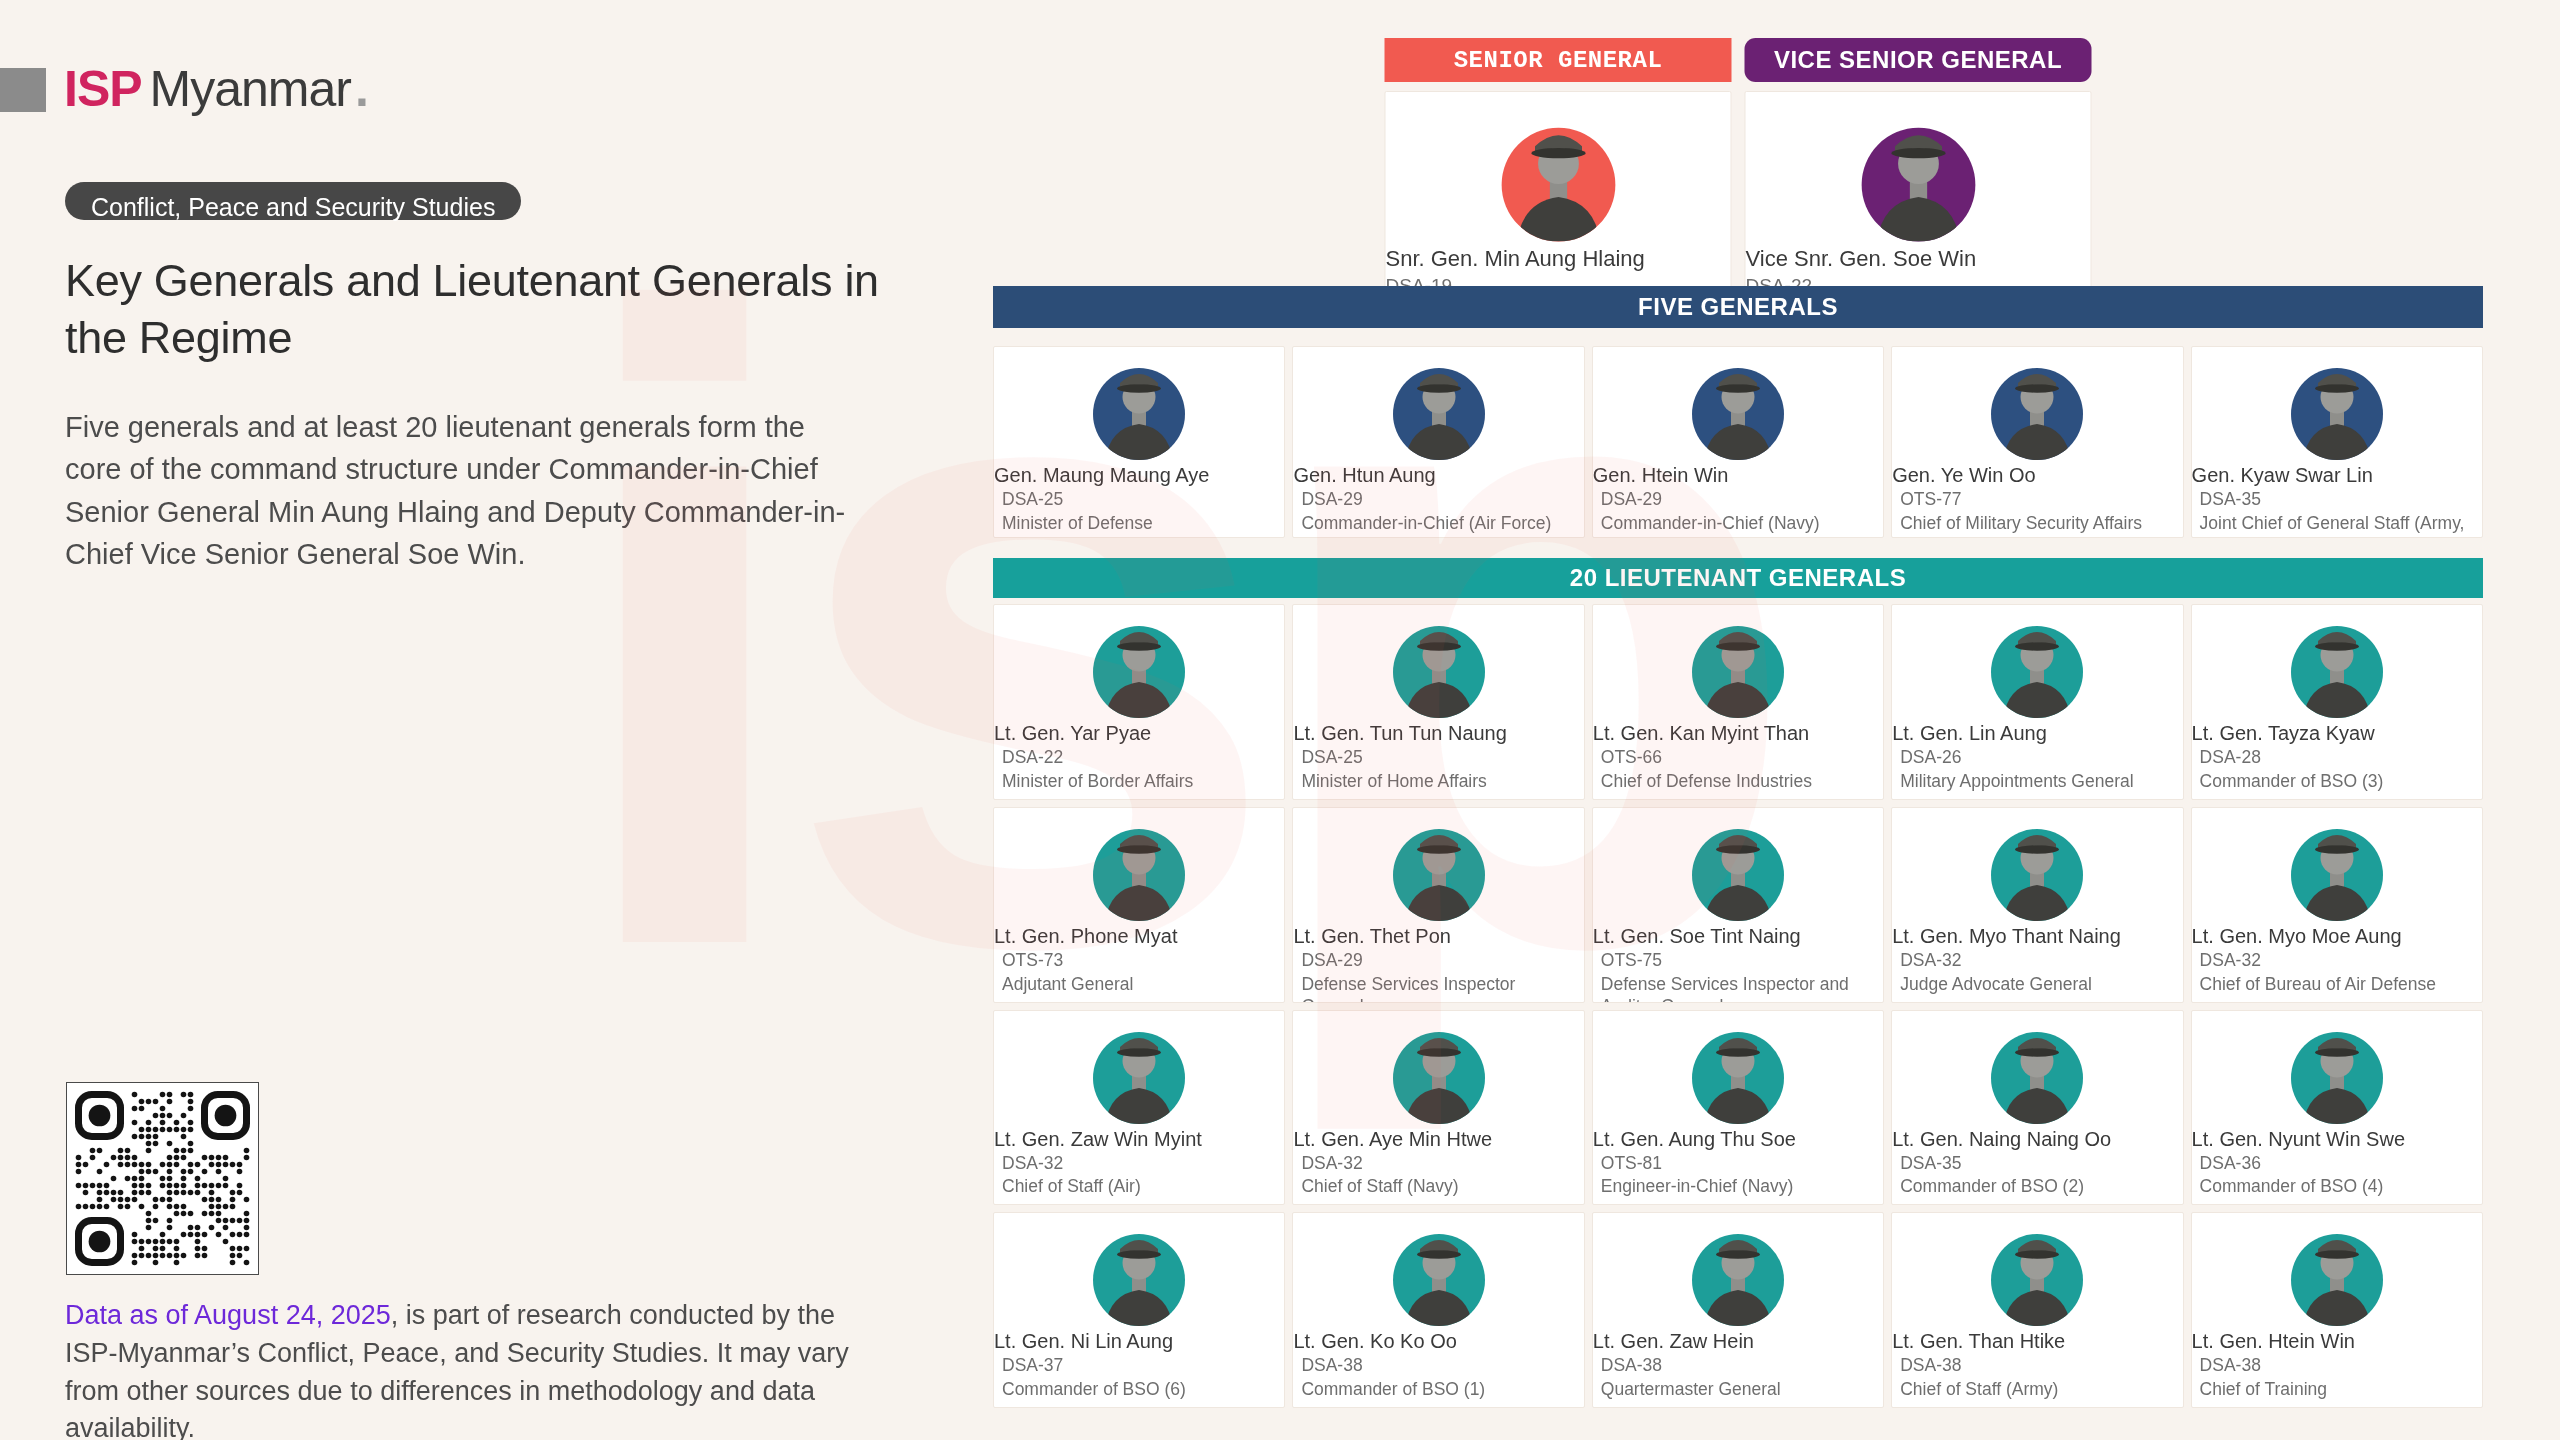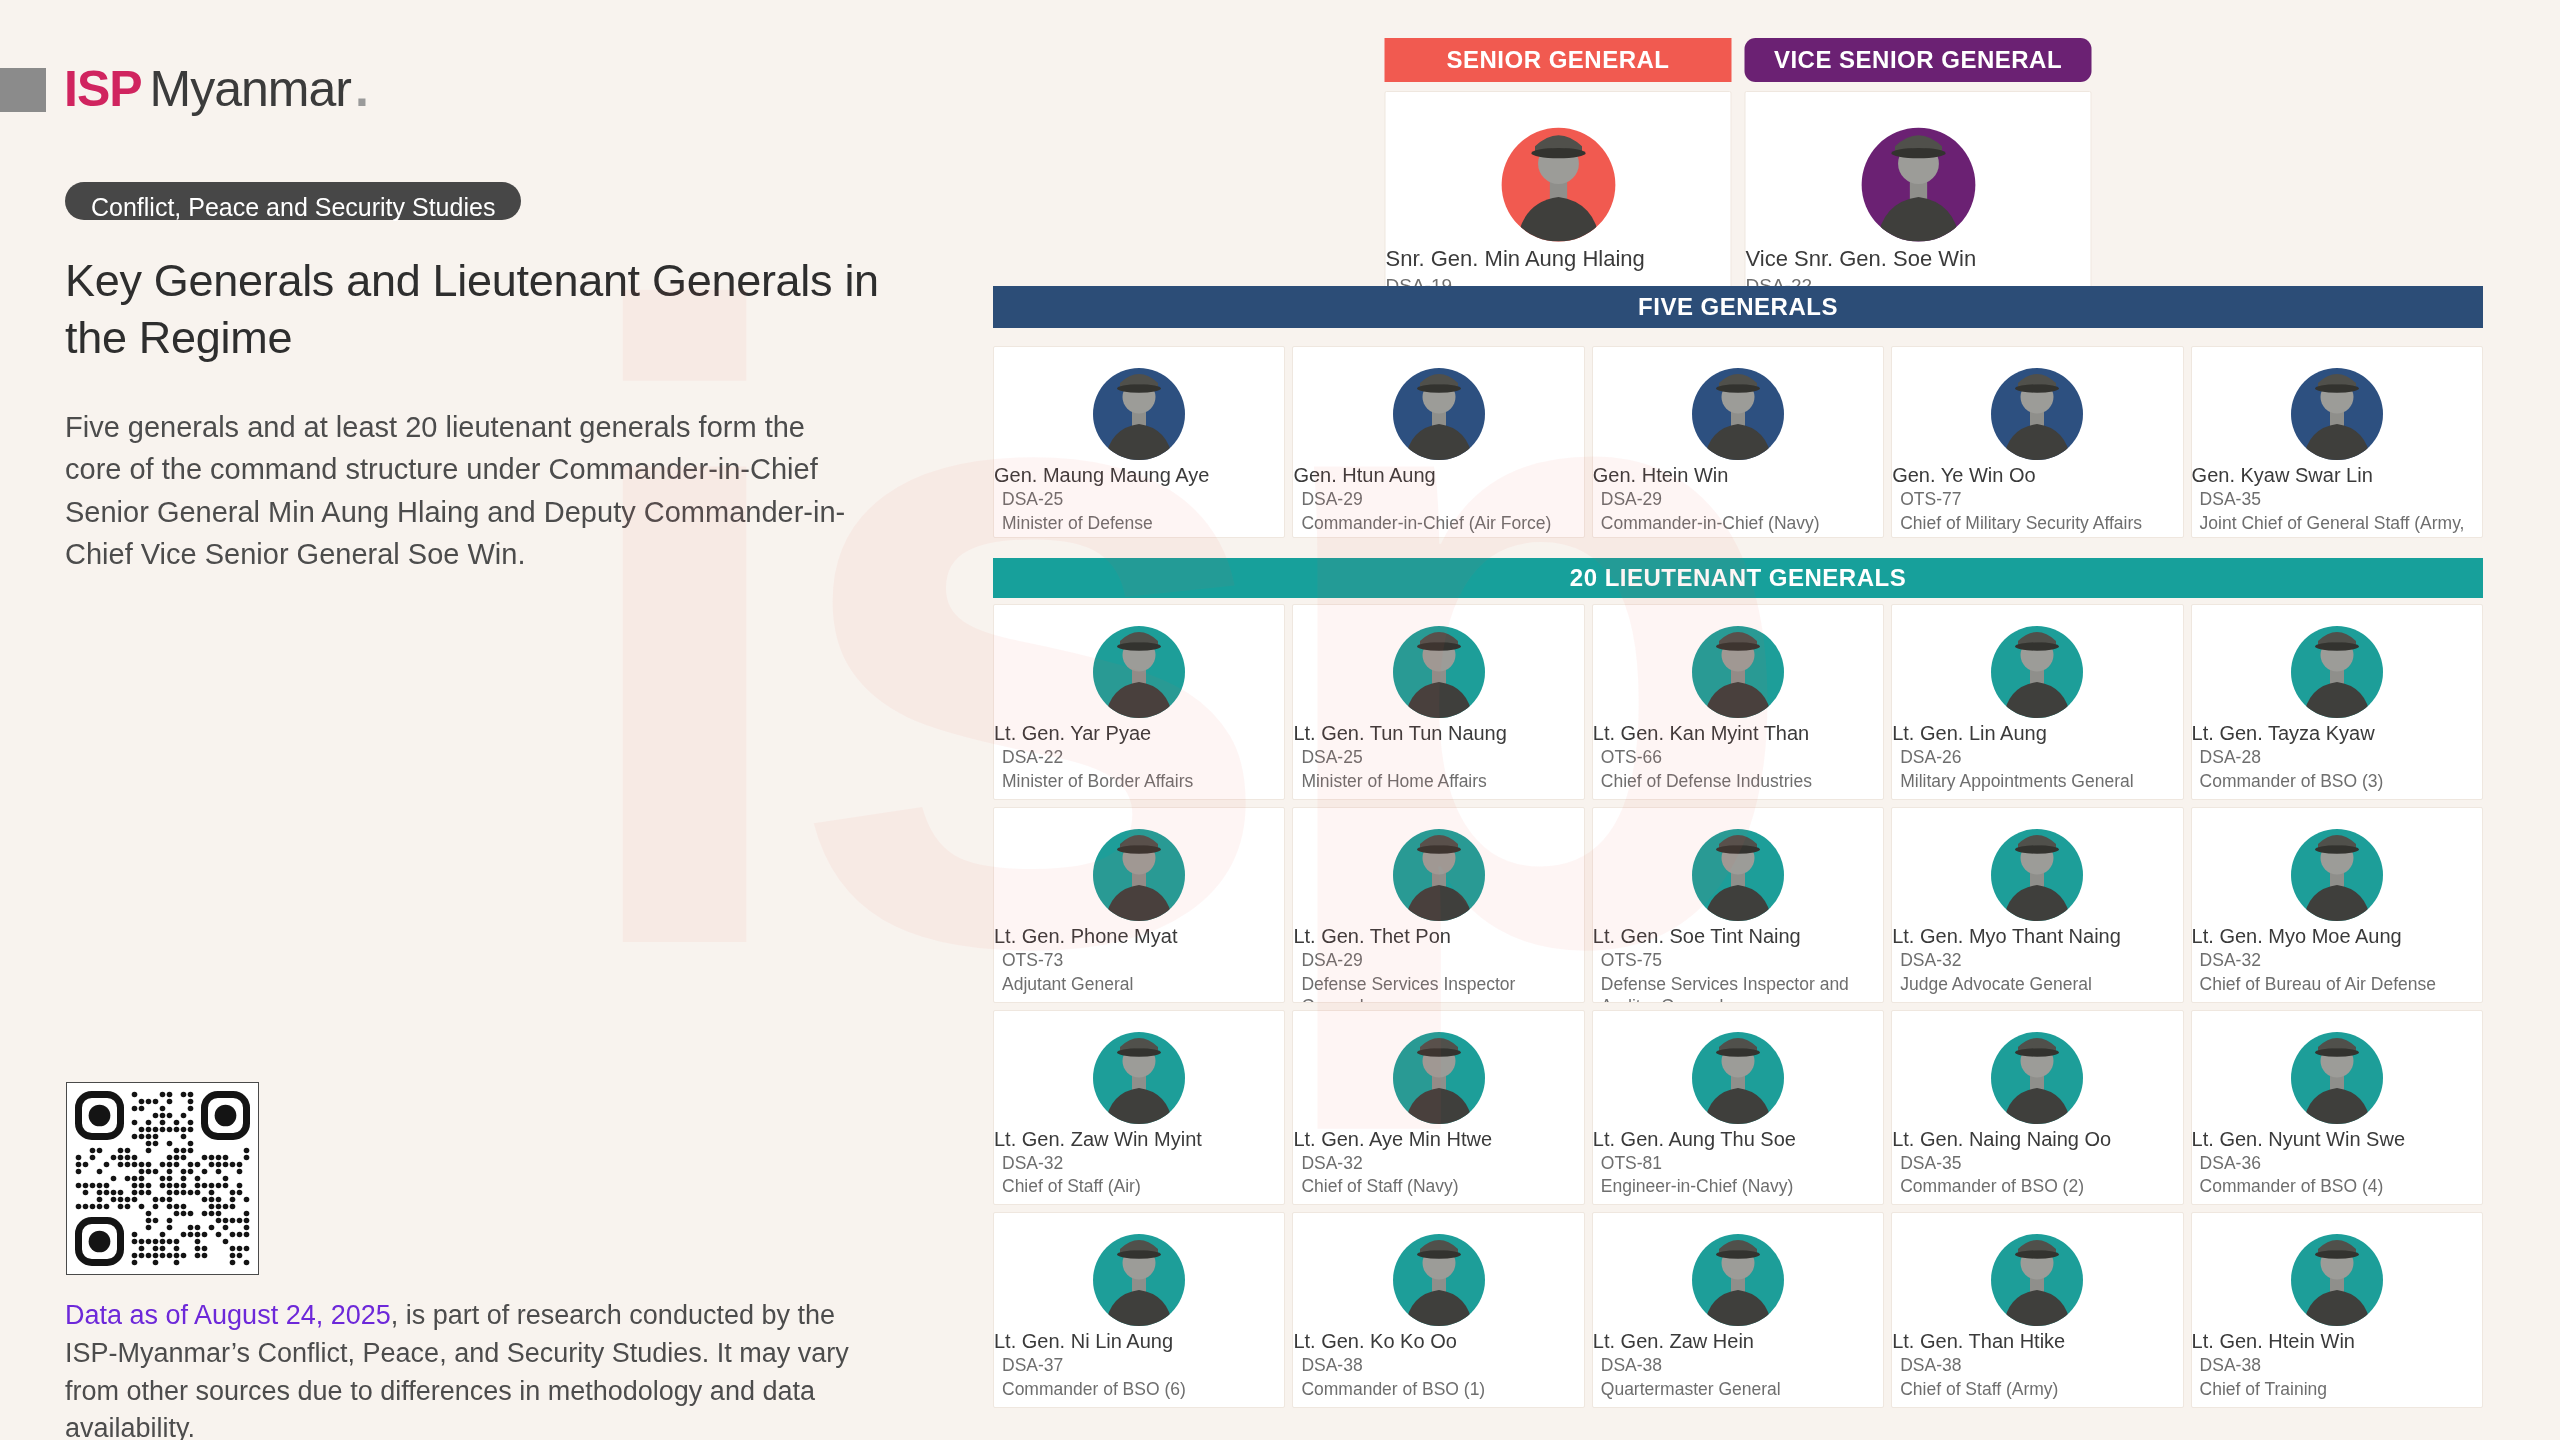--- a/index.html
+++ b/index.html
@@ -320,21 +320,21 @@
   </div>
 
   <p class="footnote">
     <span class="b">Data as of August 24, 2025</span><span>, is part of research conducted by the ISP-Myanmar’s Conflict, Peace, and Security Studies. It may vary from other sources due to differences in methodology and data availability.</span>
   </p>
 
   <div class="right">
 
     <div class="top-cards">
       <div class="top-card">
-        <div class="top-hdr" id="hdr-senior" style="background: rgb(241, 90, 80);">SENIOR GENERAL</div>
+        <div class="top-hdr" id="hdr-senior" style="background: rgb(241, 90, 80); font-family: Liberation Mono, monospace;">SENIOR GENERAL</div>
         <div class="top-bd">
           <span id="av-senior"><svg class="avatar" width="124" height="136" viewBox="0 0 100 110">
                 <defs>
                   <clipPath id="avc1">
                     <circle cx="50" cy="62" r="46"></circle>
                     <rect x="24" y="6" width="52" height="56"></rect>
                   </clipPath>
                 </defs>
                 <circle cx="50" cy="62" r="46" fill="#f15a50"></circle>
                 <g clip-path="url(#avc1)">

